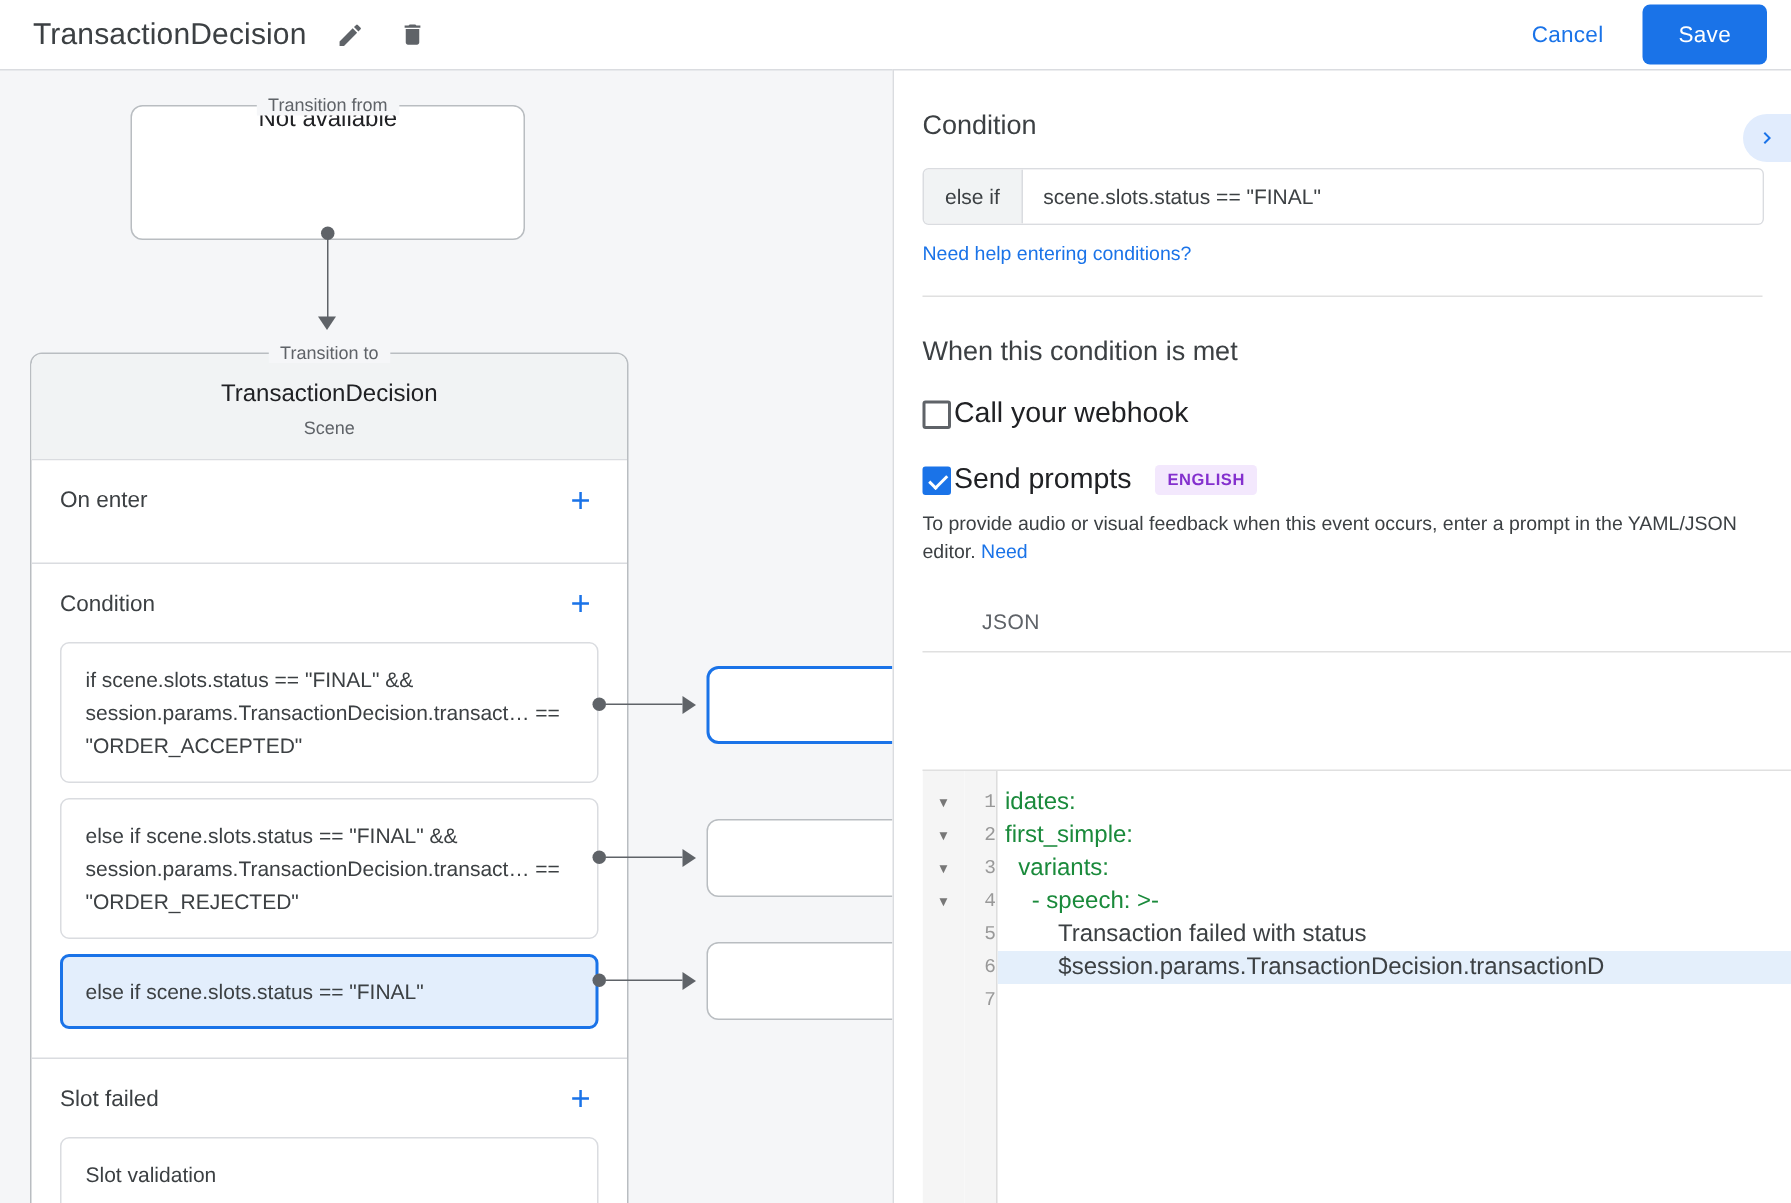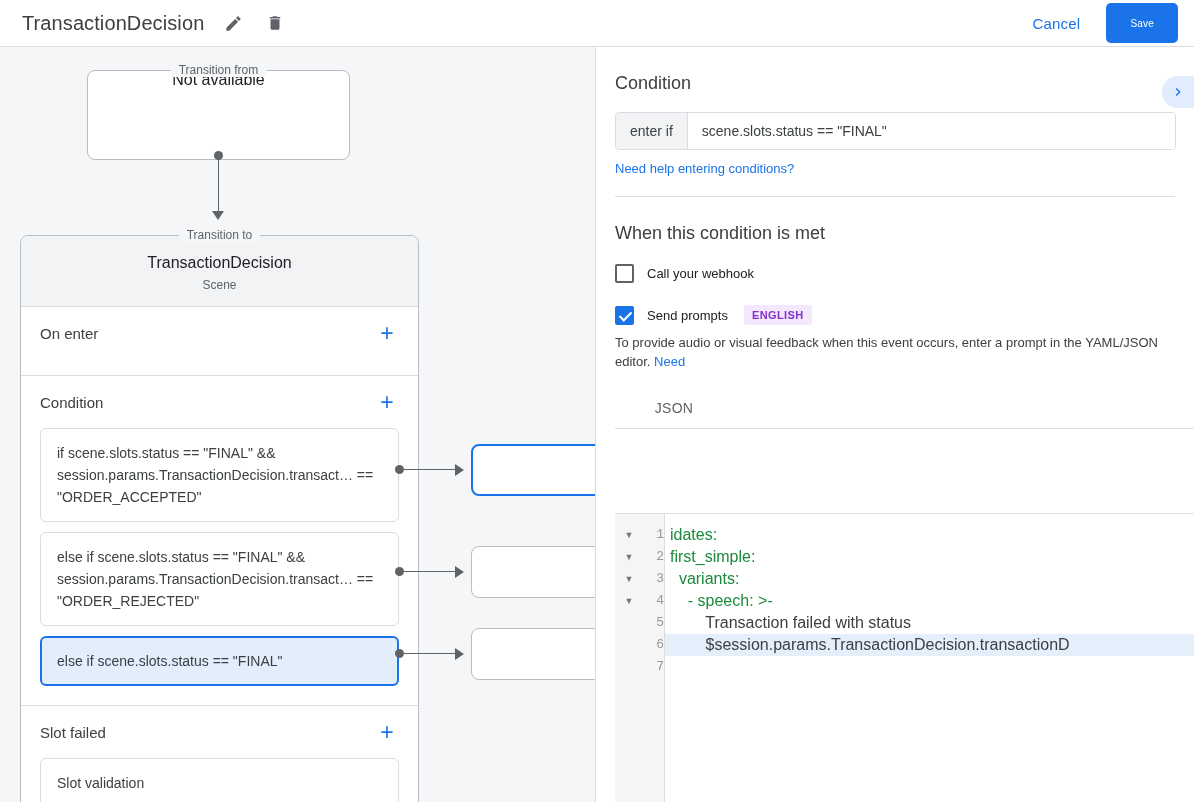--- a/index.html
+++ b/index.html
@@ -46,21 +46,21 @@
     font-family: "Liberation Sans", sans-serif;
     font-size: 15px; font-weight: 500;
     padding: 8px 10px;
     cursor: pointer;
     letter-spacing: 0.2px;
   }
   .save-btn {
     background: #1a73e8; border: none;
     color: #ffffff;
     font-family: "Liberation Sans", sans-serif;
-    font-size: 10px; font-weight: 500;
+    font-size: 15px; font-weight: 500;
     border-radius: 5px;
     height: 40px;
     padding: 0 24px;
     margin-left: 16px;
     cursor: pointer;
     letter-spacing: 0.2px;
   }
 
   
   .canvas {
@@ -312,22 +312,22 @@
   .cbox.checked:after {
     content: "";
     position: absolute;
     left: 5px; top: 1px;
     width: 5px; height: 10px;
     border: solid #ffffff;
     border-width: 0 2px 2px 0;
     transform: rotate(45deg);
   }
   .check-label {
-    margin-left: 13px;
-    font-size: 13px;
+    margin-left: 2px;
+    font-size: 19px;
     color: #202124;
     font-weight: 500;
   }
   .lang-badge {
     margin-left: 16px;
     background: #f3e8fd;
     color: #8430ce;
     font-size: 11px;
     font-weight: 600;
     letter-spacing: 0.4px;
@@ -507,21 +507,21 @@
   <div class="expand-pill">
     <svg width="16" height="16" viewBox="0 0 24 24" fill="#1a73e8" aria-hidden="true">
       <path d="M8.59 16.59L13.17 12 8.59 7.41 10 6l6 6-6 6z"></path>
     </svg>
   </div>
 
   <div class="rp-section">
     <div class="rp-title">Condition</div>
 
     <div class="cond-input-row">
-      <div class="cond-prefix">enter if</div>
+      <div class="cond-prefix">else if</div>
       <input class="cond-input" type="text" value="scene.slots.status == &quot;FINAL&quot;" style="">
     </div>
 
     <a class="help-link">Need help entering conditions?</a>
     <div class="rp-divider"></div>
   </div>
 
   <div class="rp-section">
     <div class="rp-h2">When this condition is met</div>
 

